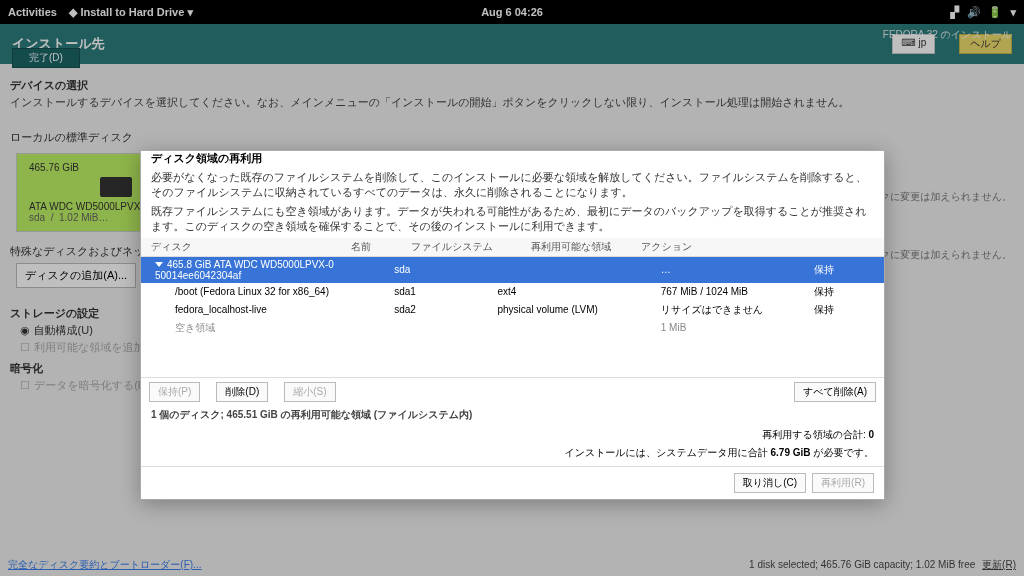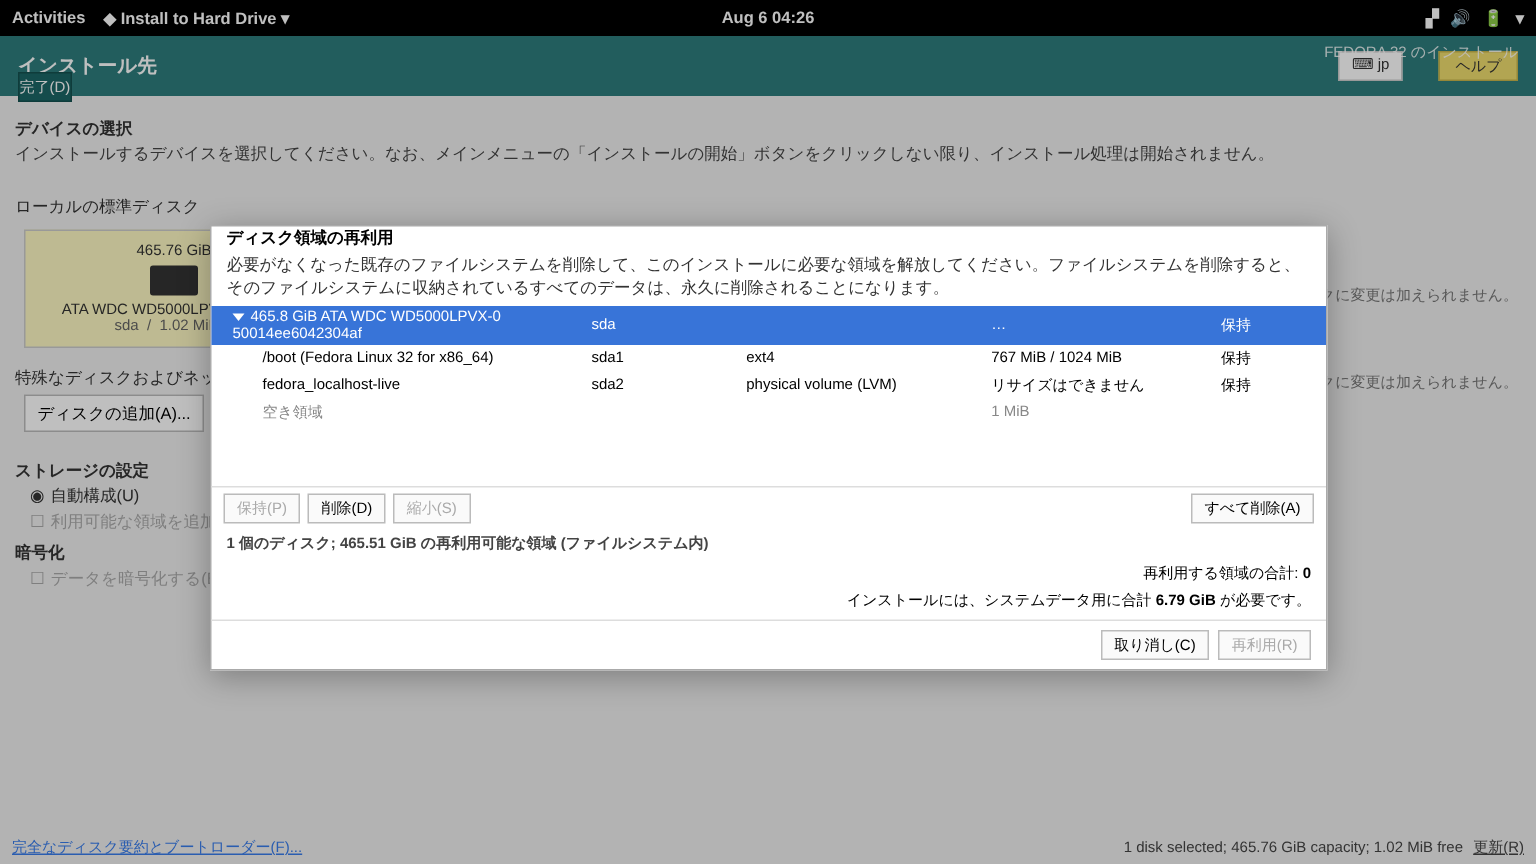--- a/index.html
+++ b/index.html
@@ -7,31 +7,31 @@
 
 .topbar { height: 24px; background: #000; color: #fff; display: flex; align-items: center; font-size: 11px; padding: 0 8px; font-weight: bold; }
 .topbar-left { display: flex; gap: 12px; align-items: center; }
 .topbar-center { position: absolute; left: 50%; transform: translateX(-50%); }
 .topbar-right { margin-left: auto; display: flex; gap: 8px; align-items: center; }
 .topbar .icon { font-size: 11px; }
 
 .header { background: #2e7d7d; color: #fff; height: 40px; display: flex; align-items: center; padding: 0 12px; position: relative; }
 .header-title { font-size: 13px; font-weight: bold; }
 .header-right { margin-left: auto; display: flex; gap: 24px; }
-.done-btn { position: absolute; left: 12px; top: 24px; background: #1b6666; border: 1px solid #14504f; color: #fff; font-size: 10px; padding: 2px 0; cursor: pointer; }
+.done-btn { position: absolute; left: 12px; top: 24px; background: #1b6666; border: 1px solid #14504f; color: #fff; font-size: 10px; padding: 2px 16px; cursor: pointer; }
 .kb-ind { background: #fff; color: #333; font-size: 10px; padding: 2px 8px; border: 1px solid #ccc; }
 .help-btn { background: #eedc6e; color: #333; font-size: 10px; padding: 2px 10px; border: 1px solid #c7b54b; cursor: pointer; }
 .header-sub { position: absolute; right: 12px; top: 4px; font-size: 10px; opacity: 0.85; }
 
 .main { padding: 8px 10px; font-size: 11px; color: #333; }
 .sect-title { font-weight: bold; margin: 6px 0 2px; }
 .sect-desc { color: #444; margin-bottom: 20px; }
 .sect-sub { margin: 4px 0; }
 
-.disk-box { display: inline-block; border: 1px solid #ccc; background: #fef9c3; padding: 8px 12px; text-align: center; margin: 4px 0 4px 6px; min-width: 200px; }
+.disk-box { display: inline-block; border: 1px solid #ccc; background: #bef264; padding: 8px 12px; margin: 4px 0 4px 6px; min-width: 200px; }
 .disk-cap { font-size: 10px; }
 .disk-icon { width: 32px; height: 20px; background: #333; margin: 4px auto; border-radius: 2px; }
 .disk-name { font-size: 10px; }
 .disk-meta { font-size: 10px; color: #666; }
 
 .add-disk-btn { background: #fff; border: 1px solid #bbb; padding: 4px 8px; font-size: 11px; cursor: pointer; margin-left: 6px; }
 
 .right-note { position: absolute; right: 12px; font-size: 10px; color: #777; }
 
 .radio-row, .check-row { font-size: 11px; margin: 2px 0 2px 10px; display: flex; align-items: center; gap: 4px; }
@@ -49,21 +49,21 @@
 .col-fs { width: 120px; }
 .col-recl { width: 110px; }
 .col-act { width: 60px; }
 
 .tree-row { display: flex; padding: 2px 10px; font-size: 10px; align-items: center; justify-content: space-between; }
 .tree-row.selected { background: #3874d8; color: #fff; }
 .tree-row .indent0 { padding-left: 4px; }
 .tree-row .indent1 { padding-left: 24px; }
 .tree-arrow { display: inline-block; width: 0; height: 0; border-left: 4px solid transparent; border-right: 4px solid transparent; border-top: 5px solid currentColor; margin-right: 4px; vertical-align: middle; }
 
-.dlg-toolbar { display: flex; padding: 4px 8px; border-top: 1px solid #ddd; gap: 5px; align-items: center; }
+.dlg-toolbar { display: flex; padding: 4px 8px; border-top: 1px solid #ddd; gap: 16px; align-items: center; }
 .small-btn { background: #fafafa; border: 1px solid #bbb; font-size: 10px; padding: 2px 8px; cursor: pointer; }
 .small-btn.dim { color: #aaa; }
 .spacer { flex: 1; }
 
 .dlg-summary { padding: 2px 10px 6px; font-size: 10px; color: #444; }
 .dlg-totals { text-align: right; padding: 0 10px 4px; font-size: 10px; }
 .dlg-req { text-align: right; padding: 0 10px 6px; font-size: 10px; }
 .dlg-actions { display: flex; justify-content: flex-end; gap: 6px; padding: 6px 10px; border-top: 1px solid #ddd; }
 
 .footer { position: absolute; bottom: 4px; left: 8px; right: 8px; font-size: 10px; color: #2a5db0; display: flex; justify-content: flex-end; }
@@ -134,22 +134,30 @@
     <span>データを暗号化する(E) パスフレー…</span>
   </div>
 </div>
 
 <div class="overlay"></div>
 
 <div class="dialog">
   <div class="dlg-pad">
     <div class="dlg-title">ディスク領域の再利用</div>
     <div class="dlg-text">必要がなくなった既存のファイルシステムを削除して、このインストールに必要な領域を解放してください。ファイルシステムを削除すると、そのファイルシステムに収納されているすべてのデータは、永久に削除されることになります。</div>
-  </div>
-
+    <div class="dlg-text">既存ファイルシステムにも空き領域があります。データが失われる可能性があるため、最初にデータのバックアップを取得することが推奨されます。このディスクの空き領域を確保することで、その後のインストールに利用できます。</div>
+  </div>
+
+  <div class="tree-head">
+    <div class="col-disk">ディスク</div>
+    <div class="col-name">名前</div>
+    <div class="col-fs">ファイルシステム</div>
+    <div class="col-recl">再利用可能な領域</div>
+    <div class="col-act">アクション</div>
+  </div>
 
   <div class="tree-body">
     <div class="tree-row selected">
       <div class="col-disk indent0"><span class="tree-arrow"></span><span>465.8 GiB ATA WDC WD5000LPVX-0 50014ee6042304af</span></div>
       <div class="col-name">sda</div>
       <div class="col-fs"></div>
       <div class="col-recl">…</div>
       <div class="col-act">保持</div>
     </div>
     <div class="tree-row">

